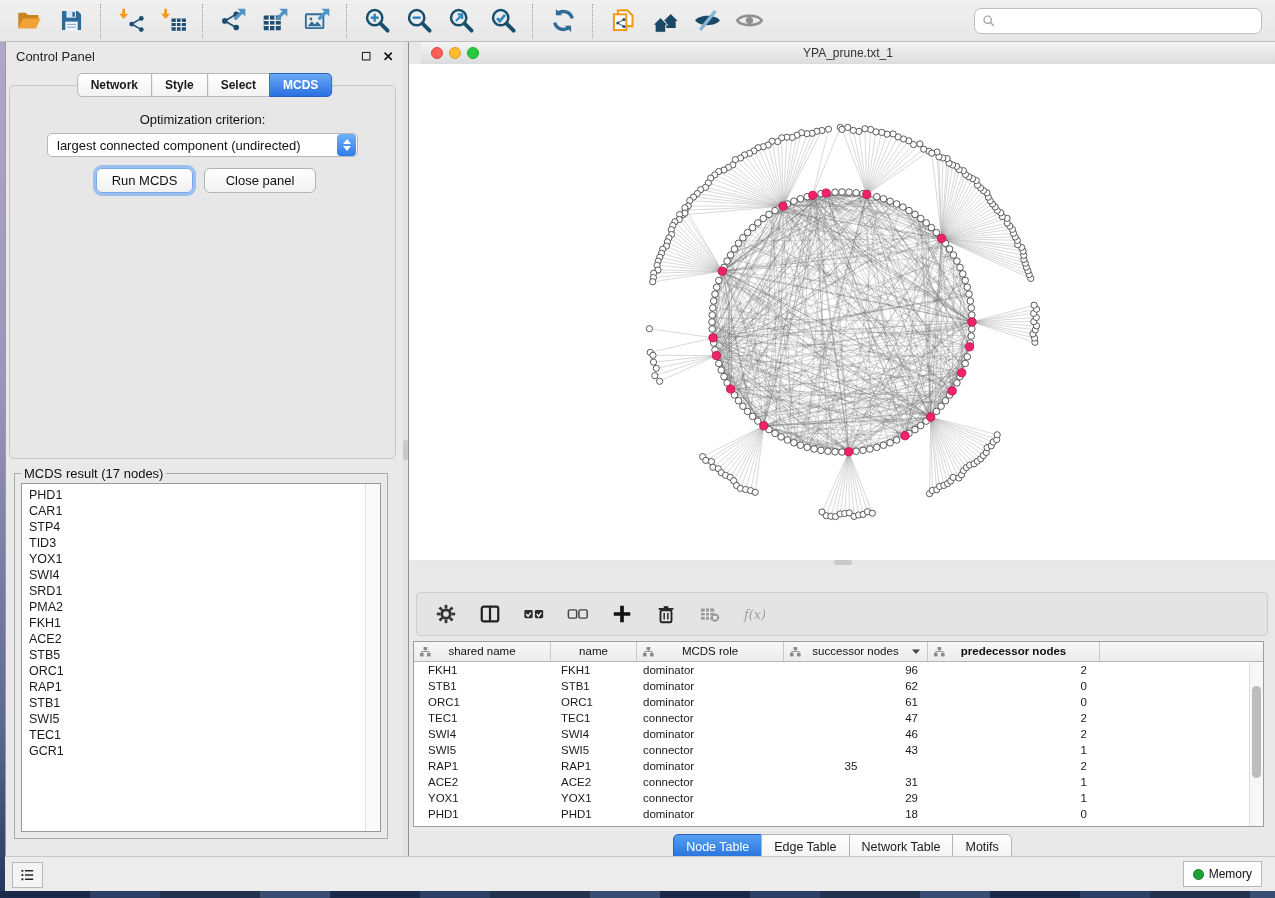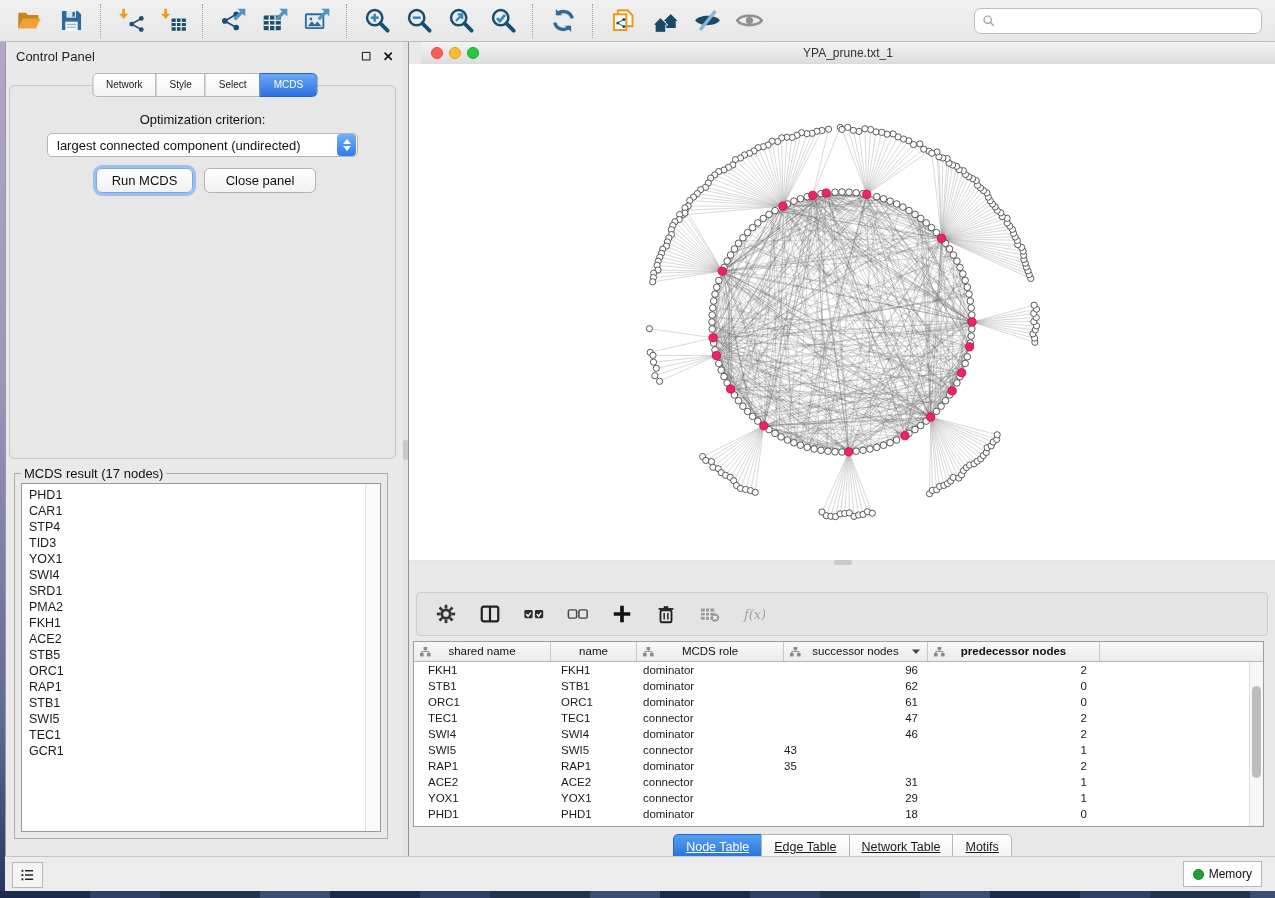--- a/index.html
+++ b/index.html
@@ -20,22 +20,22 @@
     border-radius:7px;display:flex;align-items:center;padding:0 6px;box-sizing:border-box;}
   #search-wrap input{border:none;outline:none;flex:1;font-size:12px;background:transparent;margin-left:5px;font-family:inherit;}
   
   #control-panel{position:absolute;left:5px;top:42px;width:398px;height:814px;background:#e9e9e9;box-sizing:border-box;
     border-left:1px solid rgba(60,50,80,.45);}
   .panel-head{position:absolute;left:0;top:0;right:0;height:28px;}
   .panel-title{position:absolute;left:10px;top:7px;font-size:13px;color:#222;}
   .winbtns{position:absolute;right:6px;top:5px;display:flex;gap:4px;}
   .winbtn{width:18px;height:18px;background:none;border:none;padding:0;display:flex;align-items:center;justify-content:center;}
   #cp-tabs{position:absolute;top:31px;left:50%;transform:translateX(-50%);display:inline-flex;z-index:3;}
-  .seg{border:1px solid #b6b6b6;background:linear-gradient(#ffffff,#f3f3f3);padding:3px 13px;font-size:10px;margin-left:-1px;
-    color:#1a1a1a;line-height:16px;white-space:nowrap;}
+  .seg{border:1px solid #b6b6b6;background:linear-gradient(#ffffff,#f3f3f3);padding:3px 13px;font-size:12px;margin-left:-1px;
+    color:#1a1a1a;line-height:16px;white-space:nowrap;font-weight:bold;}
   .seg:first-child{border-radius:5px 0 0 5px;margin-left:0;}
   .seg:last-child{border-radius:0 5px 5px 0;}
   .seg.sel{background:linear-gradient(#6aaaf6,#2a6fe0);border-color:#2a62c4;color:#fff;}
   #cp-pane{position:absolute;left:3px;top:43px;width:385px;height:372px;background:#e7e7e7;border:1px solid #c6c6c6;border-radius:5px;}
   #opt-label{position:absolute;top:26px;width:100%;text-align:center;font-size:13px;color:#111;}
   #opt-select{position:absolute;left:37px;top:47px;width:311px;height:24px;background:#fff;border:1px solid #b5b5b5;border-radius:5px;
     display:flex;align-items:center;box-sizing:border-box;}
   #opt-select .val{flex:1;padding-left:9px;font-size:13px;color:#111;white-space:nowrap;overflow:hidden;}
   #opt-select .stepper{width:19px;height:22px;border-radius:4px;background:linear-gradient(#6fb1f8,#2f7bea);margin-right:1px;
     display:flex;flex-direction:column;align-items:center;justify-content:center;gap:2px;}
@@ -73,21 +73,21 @@
   #tbl-head{display:flex;height:19px;background:linear-gradient(#f7f7f7,#ececec);border-bottom:1px solid #b5b5b5;}
   .hcell{position:relative;box-sizing:border-box;border-right:1px solid #c9c9c9;font-size:11.5px;line-height:18px;text-align:center;color:#111;}
   .hcell .oicon{position:absolute;left:6px;top:5px;}
   .hcell .sort{position:absolute;right:7px;top:7px;}
   .trow{display:flex;height:16px;font-size:11.5px;line-height:16px;}
   .tcell{box-sizing:border-box;white-space:nowrap;overflow:hidden;}
   #tbl-scroll{position:absolute;right:0;top:20px;bottom:0;width:13px;background:#f7f7f7;border-left:1px solid #ddd;}
   #tbl-thumb{position:absolute;left:2px;top:24px;width:9px;height:92px;background:#bdbdbd;border-radius:5px;}
   #tp-tabs{position:absolute;left:0;right:0;top:269px;display:flex;justify-content:center;}
   .seg2{border:1px solid #b6b6b6;background:linear-gradient(#ffffff,#f2f2f2);padding:4px 12px;font-size:12.5px;margin-left:-1px;
-    color:#1a1a1a;line-height:16px;white-space:nowrap;text-decoration:underline;}
+    color:#1a1a1a;line-height:16px;white-space:nowrap;}
   .seg2:first-child{border-radius:5px 0 0 5px;margin-left:0;}
   .seg2:last-child{border-radius:0 5px 5px 0;}
   .seg2.sel{background:linear-gradient(#55a0f2,#2470d8);border-color:#2a62c4;color:#fff;}
   
   #status-bar{position:absolute;left:0;top:856px;width:1275px;height:35px;background:#ececec;border-top:1px solid #c6c6c6;box-sizing:border-box;}
   #panels-btn{position:absolute;left:12px;top:5px;width:31px;height:26px;background:#f4f4f4;border:1px solid #b8b8b8;display:flex;align-items:center;justify-content:center;}
   #memory-btn{position:absolute;right:13px;top:4px;height:26px;background:#fdfdfd;border:1px solid #b8b8b8;display:flex;align-items:center;gap:5px;
     padding:0 9px;font-size:12px;font-family:inherit;color:#111;}
   #memory-dot{width:11px;height:11px;border-radius:50%;background:#1ea237;border:1px solid #148028;box-sizing:border-box;}
 </style>
@@ -1514,28 +1514,28 @@
               <div class="tcell" style="width: 137px; text-align: left; padding-left: 14px; padding-right: 0px;">SWI4</div>
               <div class="tcell" style="width: 86px; text-align: left; padding-left: 10px; padding-right: 0px;">SWI4</div>
               <div class="tcell" style="width: 147px; text-align: left; padding-left: 6px; padding-right: 0px;">dominator</div>
               <div class="tcell" style="width: 144px; text-align: right; padding-left: 0px; padding-right: 10px;">46</div>
               <div class="tcell" style="width: 172px; text-align: right; padding-left: 0px; padding-right: 13px;">2</div>
             </div>
             <div class="trow">
               <div class="tcell" style="width: 137px; text-align: left; padding-left: 14px; padding-right: 0px;">SWI5</div>
               <div class="tcell" style="width: 86px; text-align: left; padding-left: 10px; padding-right: 0px;">SWI5</div>
               <div class="tcell" style="width: 147px; text-align: left; padding-left: 6px; padding-right: 0px;">connector</div>
-              <div class="tcell" style="width: 144px; padding-left: 0px; padding-right: 10px;">43</div>
+              <div class="tcell" style="width: 144px; text-align: right; padding-left: 0px; padding-right: 10px;">43</div>
               <div class="tcell" style="width: 172px; text-align: right; padding-left: 0px; padding-right: 13px;">1</div>
             </div>
             <div class="trow">
               <div class="tcell" style="width: 137px; text-align: left; padding-left: 14px; padding-right: 0px;">RAP1</div>
               <div class="tcell" style="width: 86px; text-align: left; padding-left: 10px; padding-right: 0px;">RAP1</div>
               <div class="tcell" style="width: 147px; text-align: left; padding-left: 6px; padding-right: 0px;">dominator</div>
-              <div class="tcell" style="width: 144px; text-align: left; padding-left: 0px; padding-right: 10px;">35</div>
+              <div class="tcell" style="width: 144px; text-align: center; padding-left: 0px; padding-right: 10px;">35</div>
               <div class="tcell" style="width: 172px; text-align: right; padding-left: 0px; padding-right: 13px;">2</div>
             </div>
             <div class="trow">
               <div class="tcell" style="width: 137px; text-align: left; padding-left: 14px; padding-right: 0px;">ACE2</div>
               <div class="tcell" style="width: 86px; text-align: left; padding-left: 10px; padding-right: 0px;">ACE2</div>
               <div class="tcell" style="width: 147px; text-align: left; padding-left: 6px; padding-right: 0px;">connector</div>
               <div class="tcell" style="width: 144px; text-align: right; padding-left: 0px; padding-right: 10px;">31</div>
               <div class="tcell" style="width: 172px; text-align: right; padding-left: 0px; padding-right: 13px;">1</div>
             </div>
             <div class="trow">

